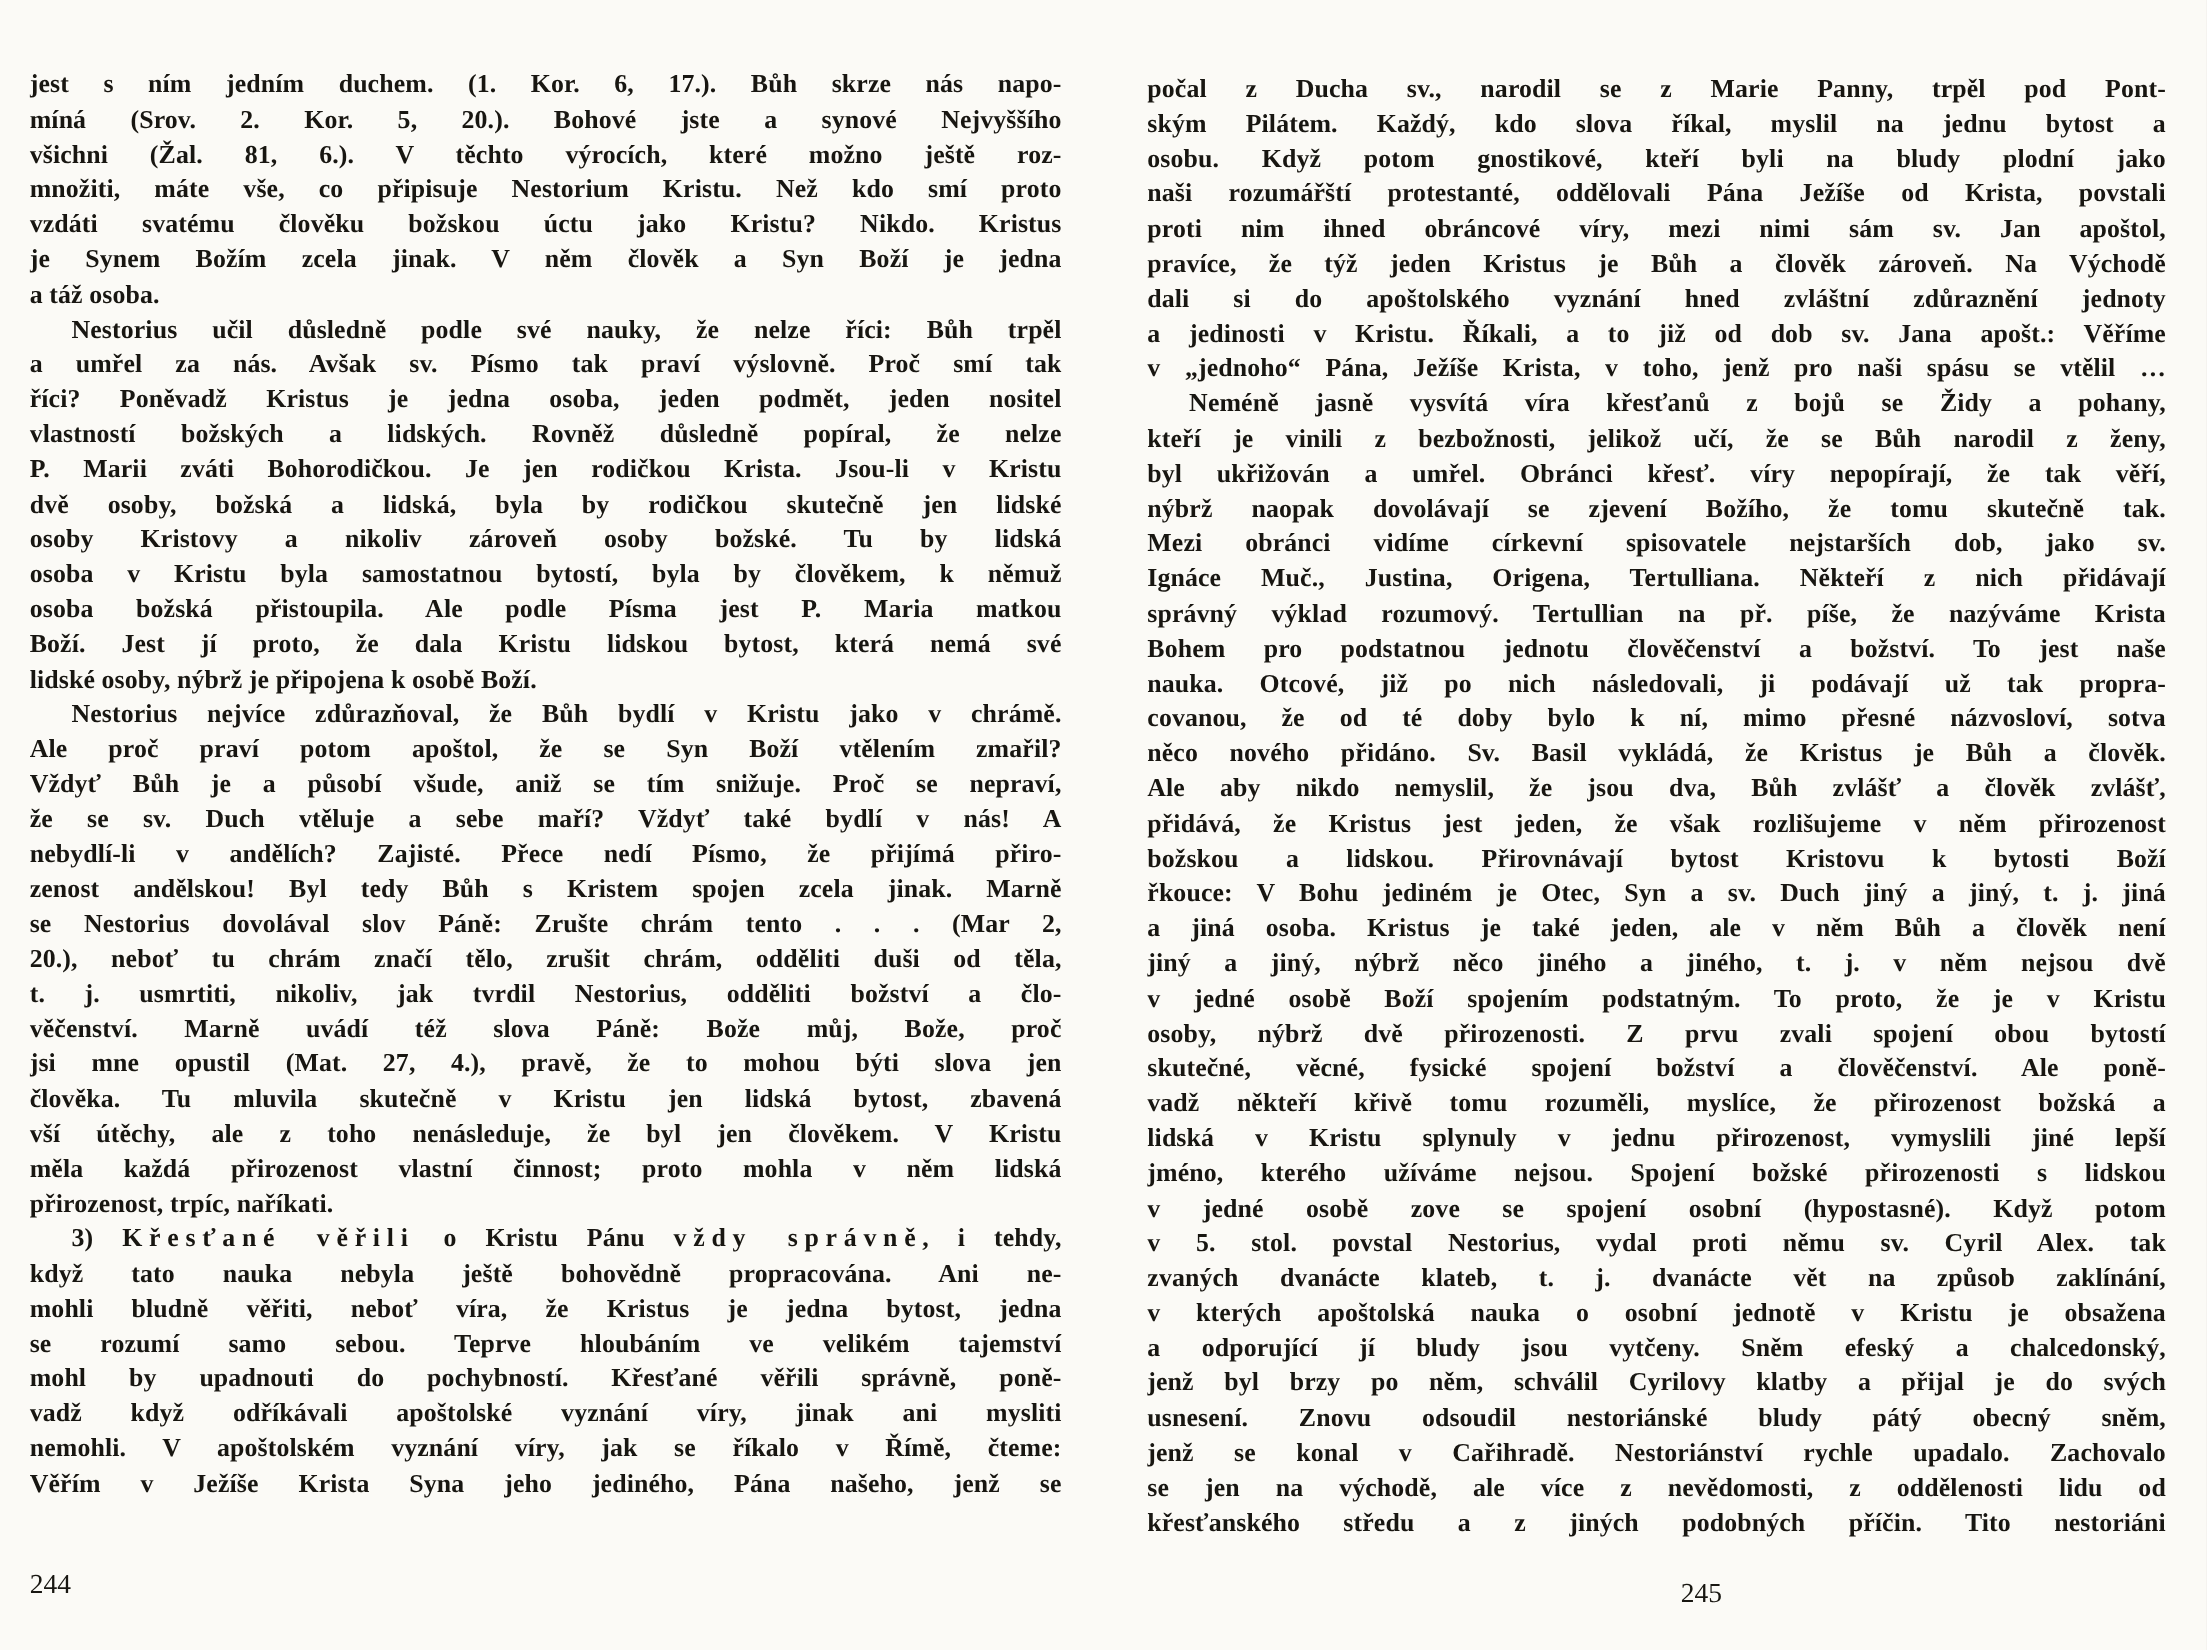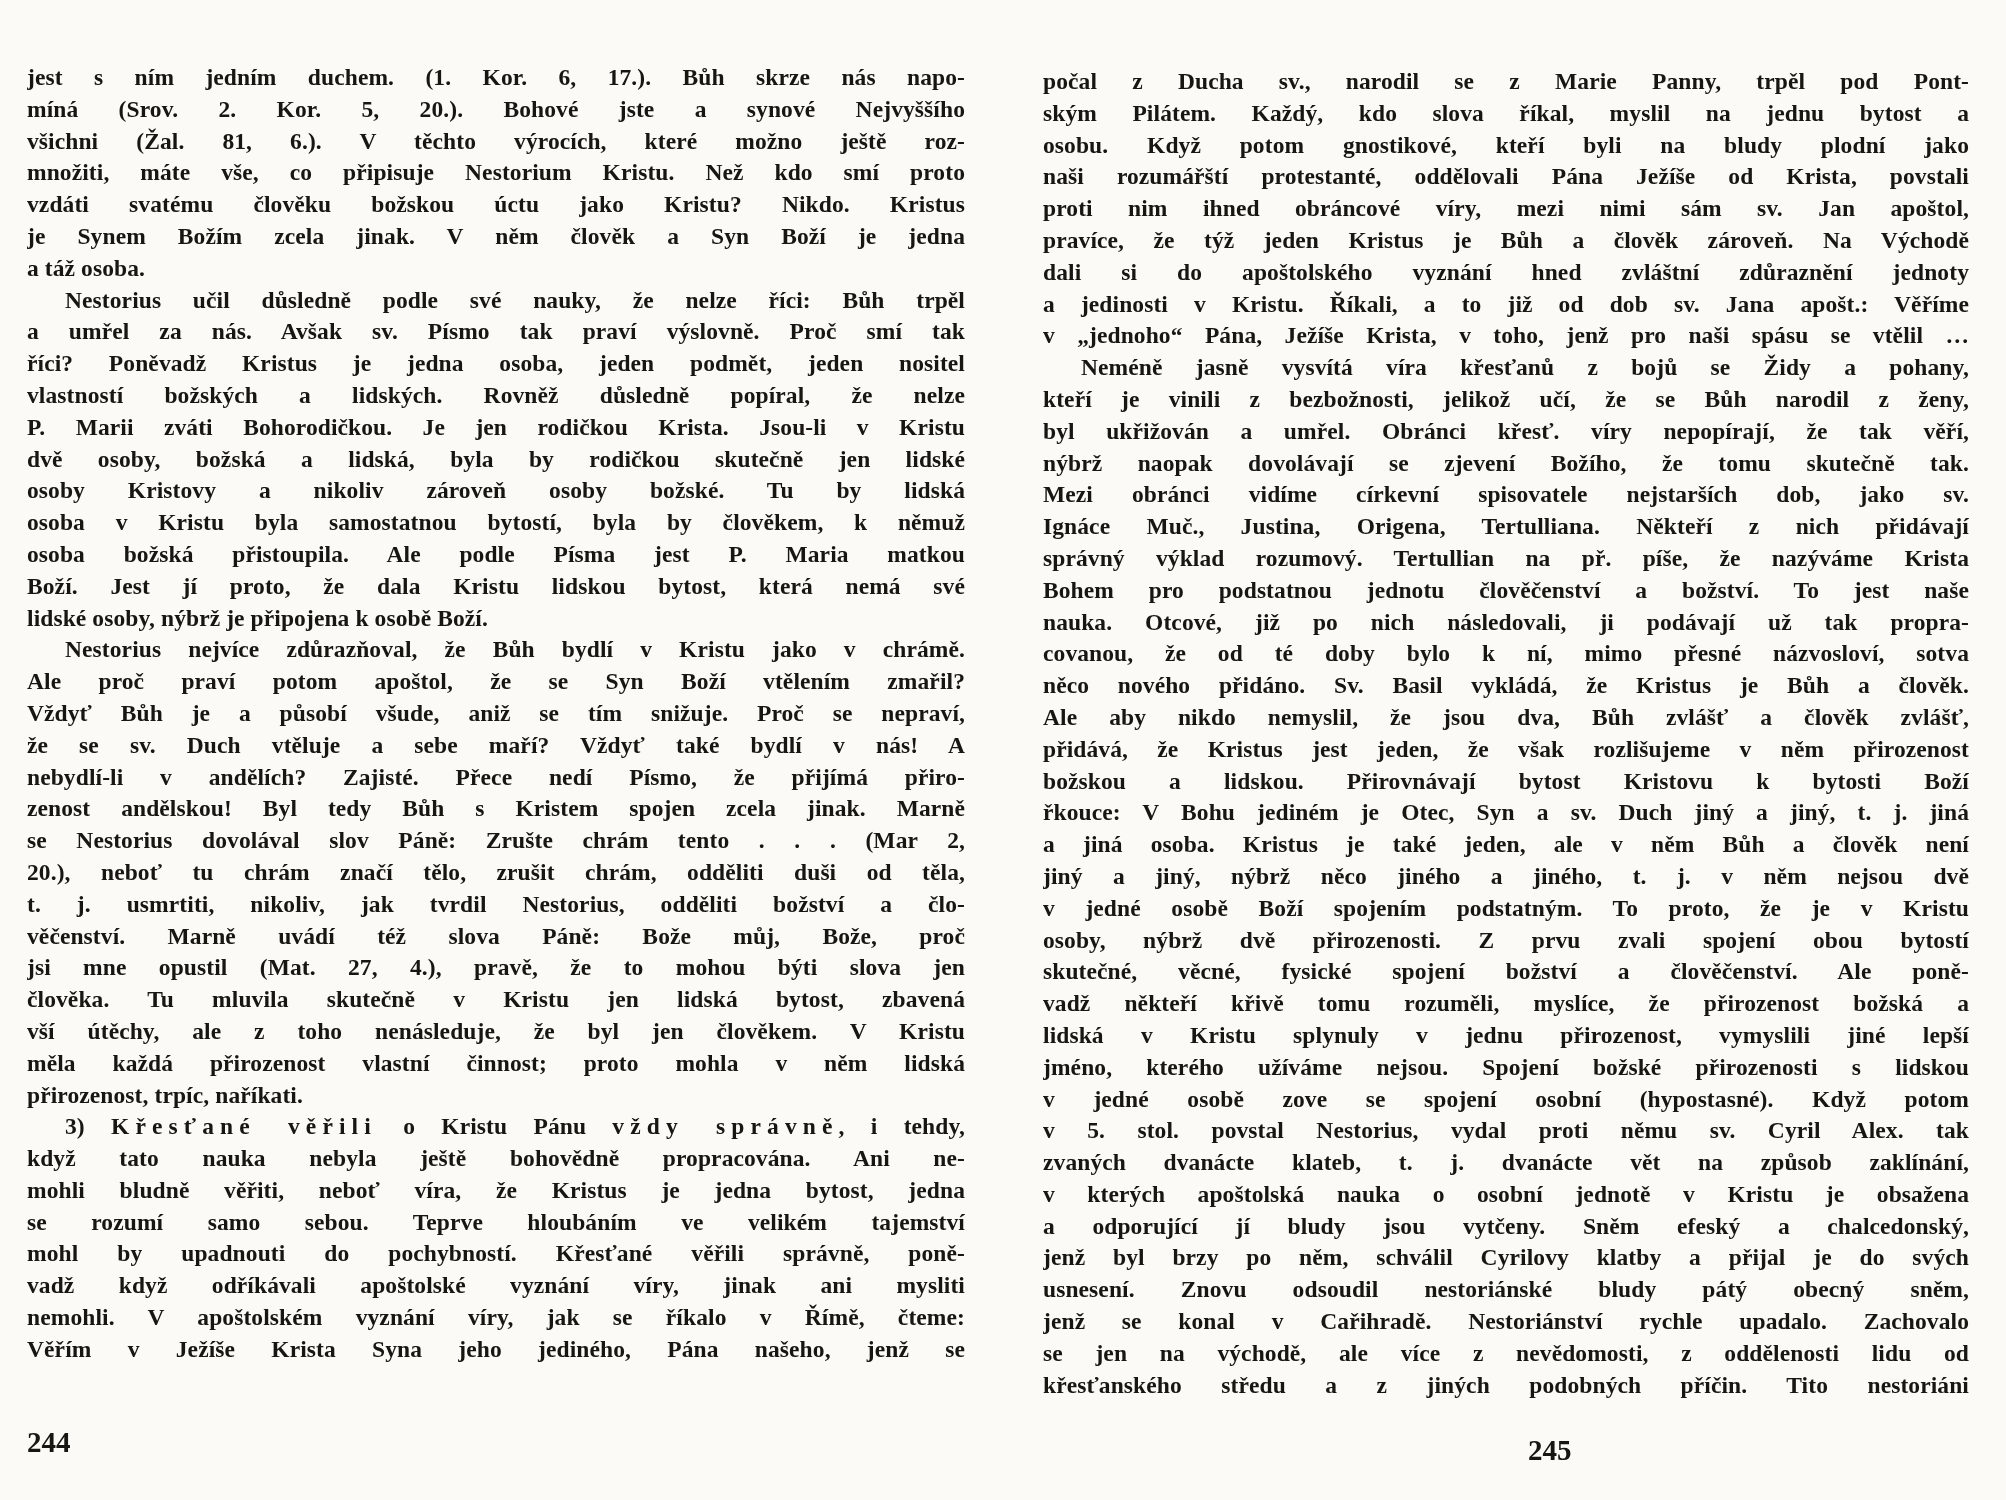--- a/index.html
+++ b/index.html
@@ -35,22 +35,22 @@
     white-space: nowrap;
   }
   .line.para-end {
     text-align: right;
     text-align-last: left;
   }
   .line.indent { text-indent: 38px; }
   .sperr { letter-spacing: 0.26em; }
   .folio {
     position: absolute;
-    font-size: 29px;
-    font-weight: 700;
+    font-size: 25px;
+    font-weight: 400;
     line-height: 1;
   }
   .folio-left  { left: 27px;  top: 1428px; }
   .folio-right { left: 1528px; top: 1436px; }
 </style>
 </head>
 <body>
 
 <div class="page">
   <div class="column column-left" id="col-left">

